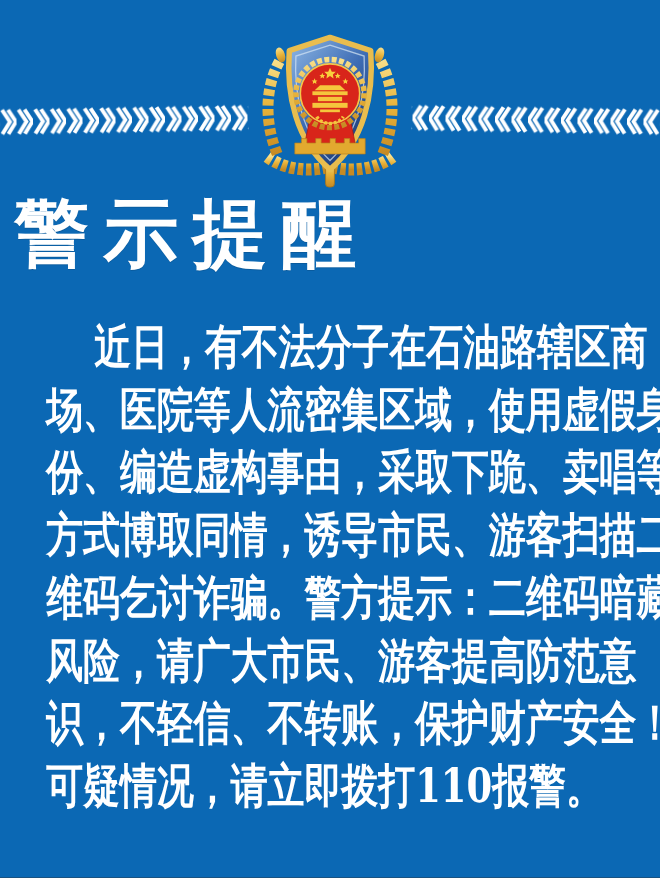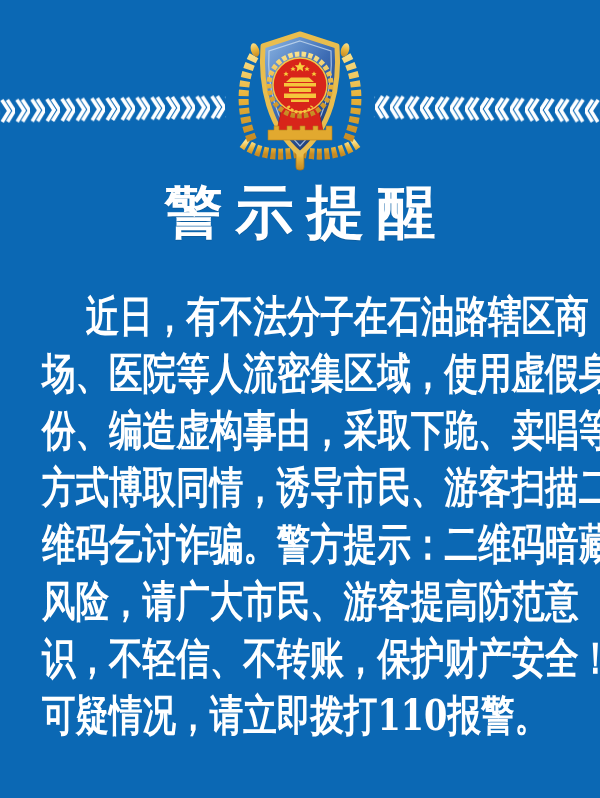--- a/index.html
+++ b/index.html
@@ -10,22 +10,22 @@
   }
   
   .band{position:absolute;top:96px;display:block;}
   .band-left{left:0;transform:rotate(-1deg);}
   .band-right{left:374px;transform:rotate(1deg);}
   
   .emblem{position:absolute;left:234px;top:22px;display:block;}
   
   .title{
     position:absolute;top:176px;left:0;width:600px;box-sizing:border-box;
-    margin:0;text-align:center;color:#ffffff;
-    font-size:58px;line-height:72px;font-weight:bold;
+    margin:0;color:#ffffff;
+    font-size:68px;line-height:72px;font-weight:bold;
     letter-spacing:13px;padding-left:13px;
     text-shadow:0 1px 0 rgba(0,0,0,0.12);
   }
   
   .body-text{
     position:absolute;top:288px;left:42px;width:720px;
     color:#ffffff;font-weight:bold;
     font-size:43px;line-height:57px;
     transform:scaleX(0.78);transform-origin:left top;
   }

